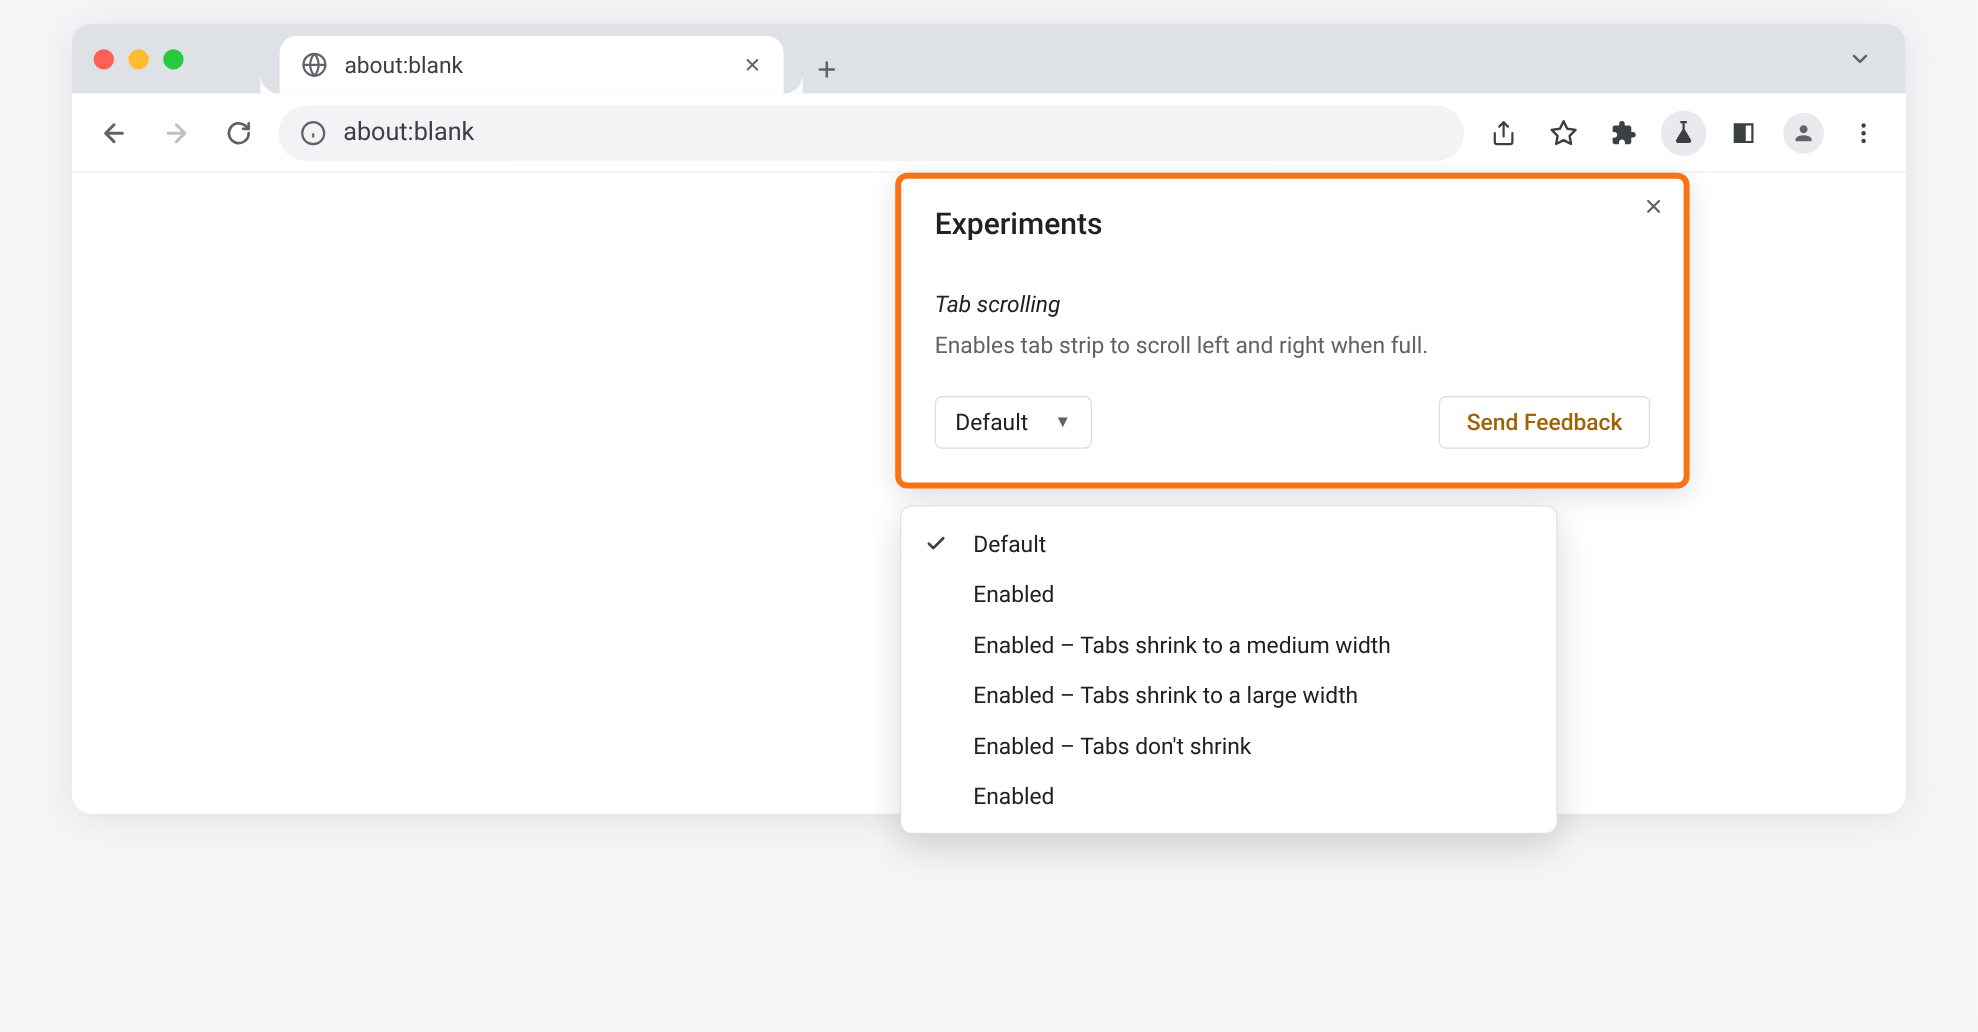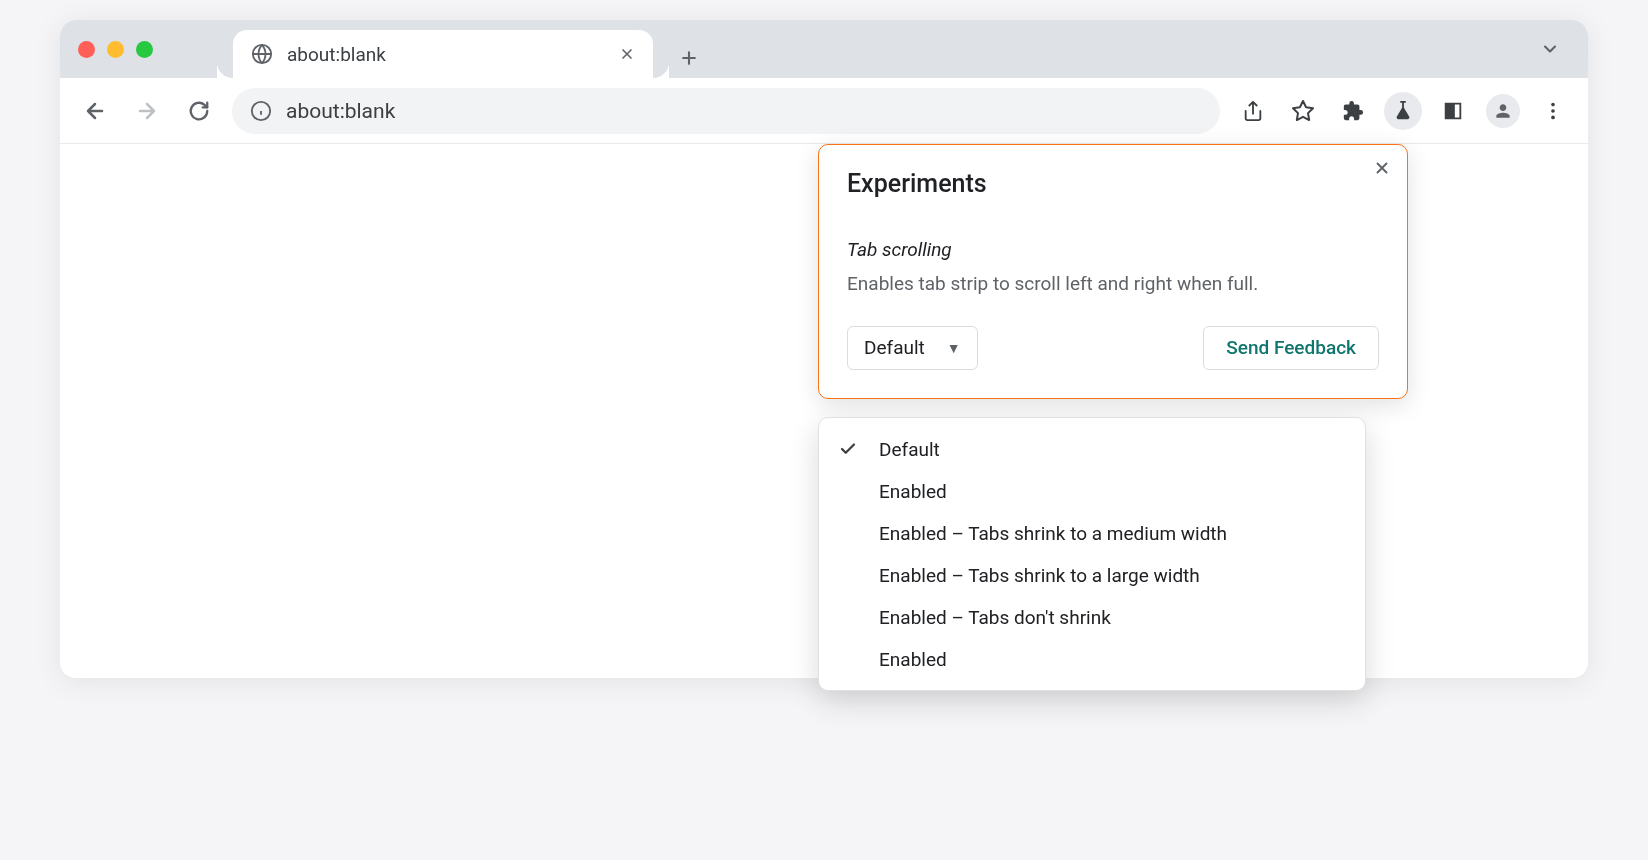--- a/index.html
+++ b/index.html
@@ -139,23 +139,23 @@
       background: #fff;
       border-radius: 0 0 16px 16px;
       position: relative;
     }
 
     
     .experiments-popover {
       position: absolute;
       top: 0px;
       right: 180px;
-      width: 590px;
-      background: #fff;
-      border: 1px solid #f97316;
+      width: 662px;
+      background: #fff;
+      border: 5px solid #f97316;
       border-radius: 10px;
       box-shadow: 0 6px 24px rgba(0,0,0,0.12);
       padding: 24px 28px 28px;
     }
     .experiments-popover .close-btn {
       position: absolute;
       top: 14px; right: 16px;
       color: #5f6368;
       font-size: 22px;
       cursor: pointer;
@@ -200,21 +200,21 @@
     .feedback-btn {
       border: 1px solid #dadce0;
       background: #fff;
       border-radius: 6px;
       height: 44px;
       padding: 0 22px;
       display: flex;
       align-items: center;
       font-size: 19px;
       font-weight: 500;
-      color: #0f766e;
+      color: #a16207;
       cursor: pointer;
     }
 
     
     .dropdown-list {
       position: absolute;
       top: 272px;
       left: -1px;
       width: 548px;
       background: #fff;

